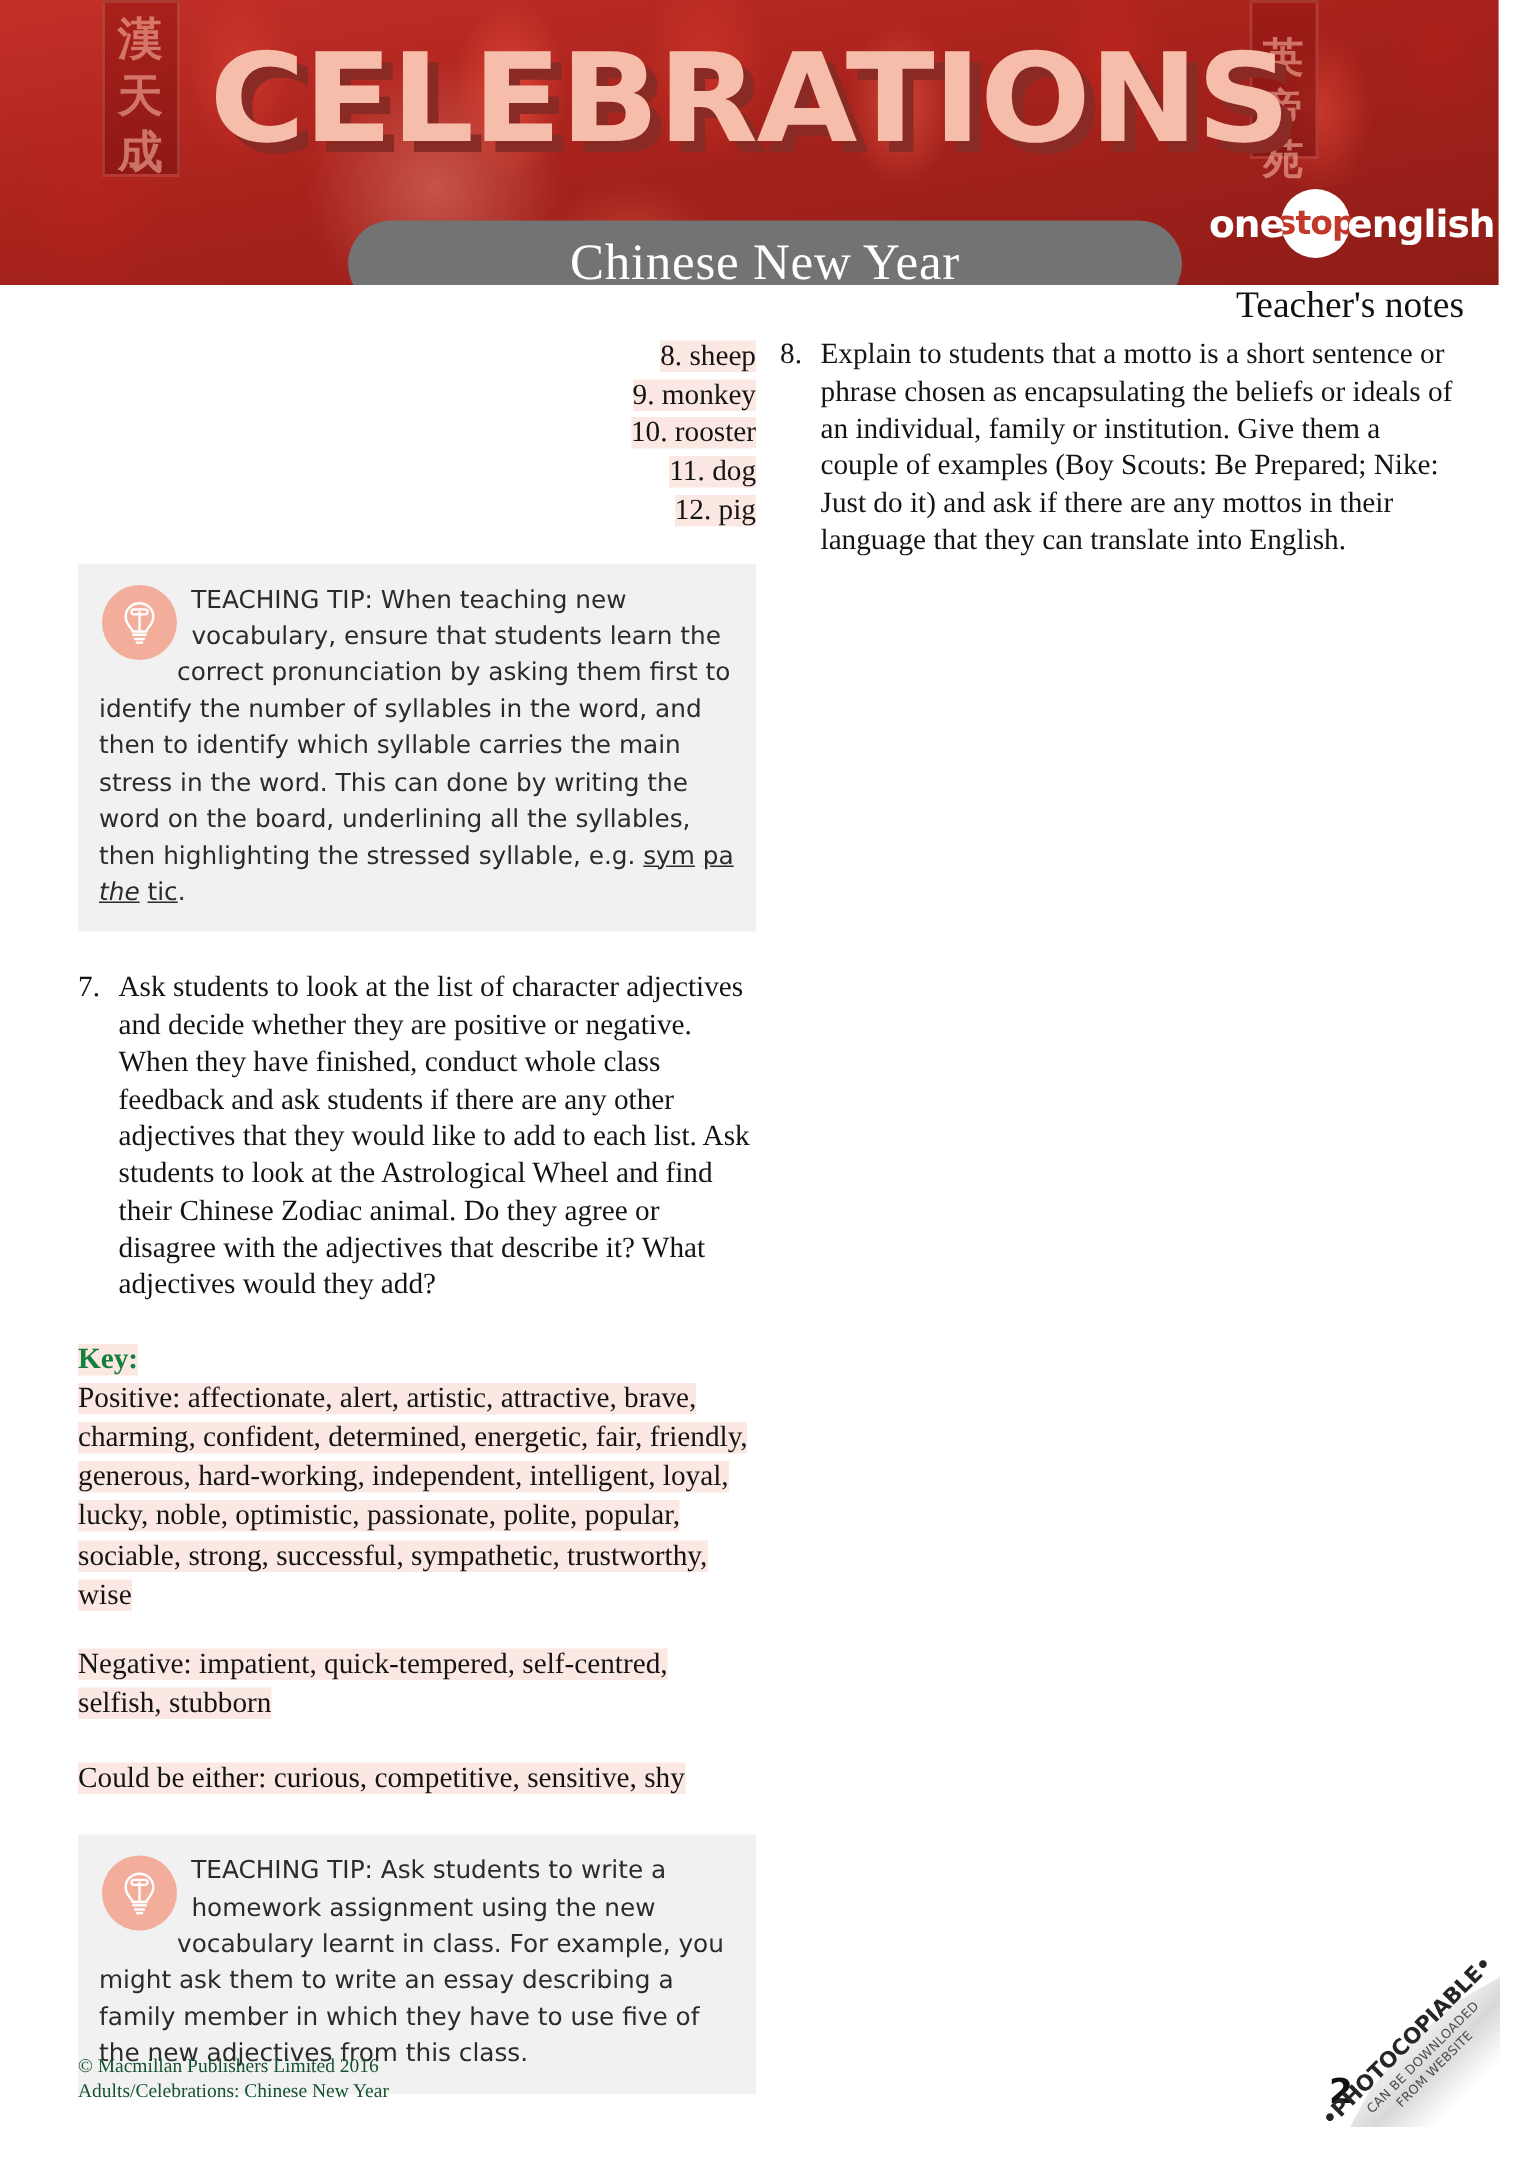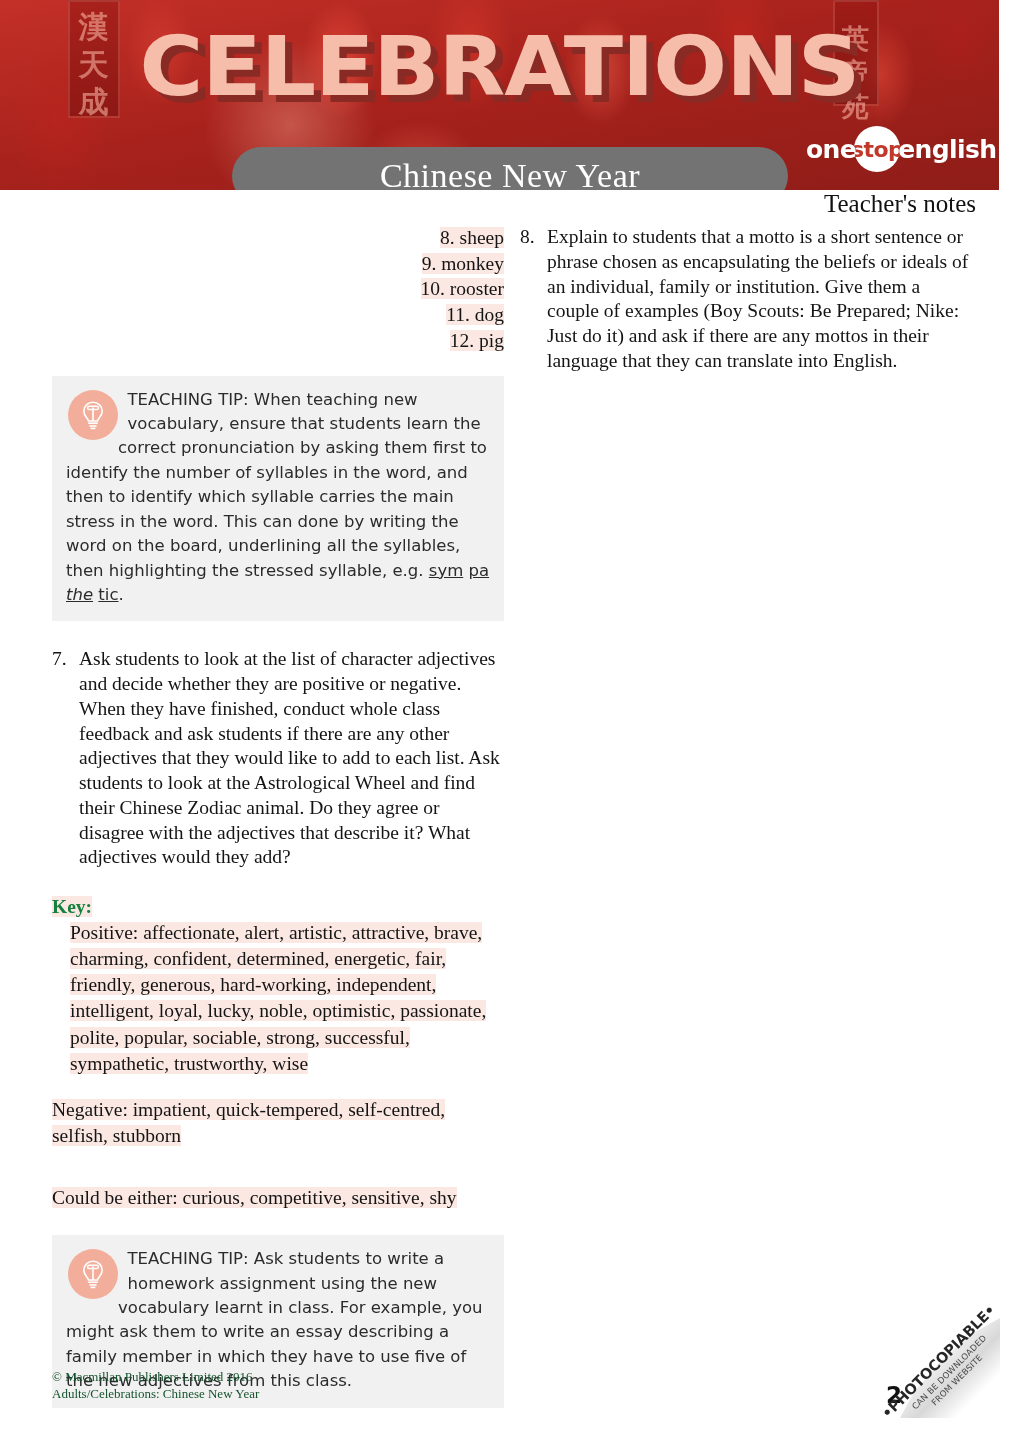--- a/index.html
+++ b/index.html
@@ -314,23 +314,23 @@
       <div class="tip-text"><span>TEACHING TIP:</span><span> When teaching new vocabulary, ensure that students learn the correct pronunciation by asking them first to identify the number of syllables in the word, and then to identify which syllable carries the main stress in the word. This can done by writing the word on the board, underlining all the syllables, then highlighting the stressed syllable, e.g. </span><u>sym</u> <u>pa</u> <u><i>the</i></u> <u>tic</u><span>.</span></div>
     </div>
 
     <div class="num-item" style="margin-top:26px;">
       <div class="num">7.</div>
       <div class="body">Ask students to look at the list of character adjectives and decide whether they are positive or negative. When they have finished, conduct whole class feedback and ask students if there are any other adjectives that they would like to add to each list. Ask students to look at the Astrological Wheel and find their Chinese Zodiac animal. Do they agree or disagree with the adjectives that describe it? What adjectives would they add?</div>
     </div>
 
     <div class="key-block" style="margin-top:26px;">
       <div class="key-head"><span class="hl">Key:</span></div>
-      <div class="key-line" style="margin-top:2px;margin-left:18px;"><span class="hl">Positive: affectionate, alert, artistic, attractive, brave, charming, confident, determined, energetic, fair, friendly, generous, hard-working, independent, intelligent, loyal, lucky, noble, optimistic, passionate, polite, popular, sociable, strong, successful, sympathetic, trustworthy, wise</span></div>
+      <div class="key-line" style="margin-top:2px;"><span class="hl">Positive: affectionate, alert, artistic, attractive, brave, charming, confident, determined, energetic, fair, friendly, generous, hard-working, independent, intelligent, loyal, lucky, noble, optimistic, passionate, polite, popular, sociable, strong, successful, sympathetic, trustworthy, wise</span></div>
       <div class="key-line" style="margin-top:20px;"><span class="hl">Negative: impatient, quick-tempered, self-centred, selfish, stubborn</span></div>
-      <div class="key-line" style="margin-top:36px;"><span class="hl">Could be either: curious, competitive, sensitive, shy</span></div>
+      <div class="key-line" style="margin-top:24px;"><span class="hl">Could be either: curious, competitive, sensitive, shy</span></div>
     </div>
 
     <div class="tip-box" style="margin-top:24px;">
       <div class="bulb">
         <svg width="30" height="32" viewBox="0 0 30 32" aria-hidden="true">
           <path d="M15 3.2c-5.2 0-9.2 4-9.2 8.9 0 3.1 1.5 5.2 3 7 .9 1.1 1.5 1.9 1.7 2.9h9c.2-1 .8-1.8 1.7-2.9 1.5-1.8 3-3.9 3-7 0-4.9-4-8.9-9.2-8.9z" fill="none" stroke="#ffffff" stroke-width="1.6"></path>
           <line x1="15" y1="8.5" x2="15" y2="22" stroke="#ffffff" stroke-width="1.6"></line>
           <rect x="9.6" y="7.2" width="10.8" height="3.4" rx="1.7" fill="none" stroke="#ffffff" stroke-width="1.5"></rect>
           <line x1="10.2" y1="24.2" x2="19.8" y2="24.2" stroke="#ffffff" stroke-width="1.6"></line>
           <line x1="11.4" y1="27" x2="18.6" y2="27" stroke="#ffffff" stroke-width="1.6"></line>

